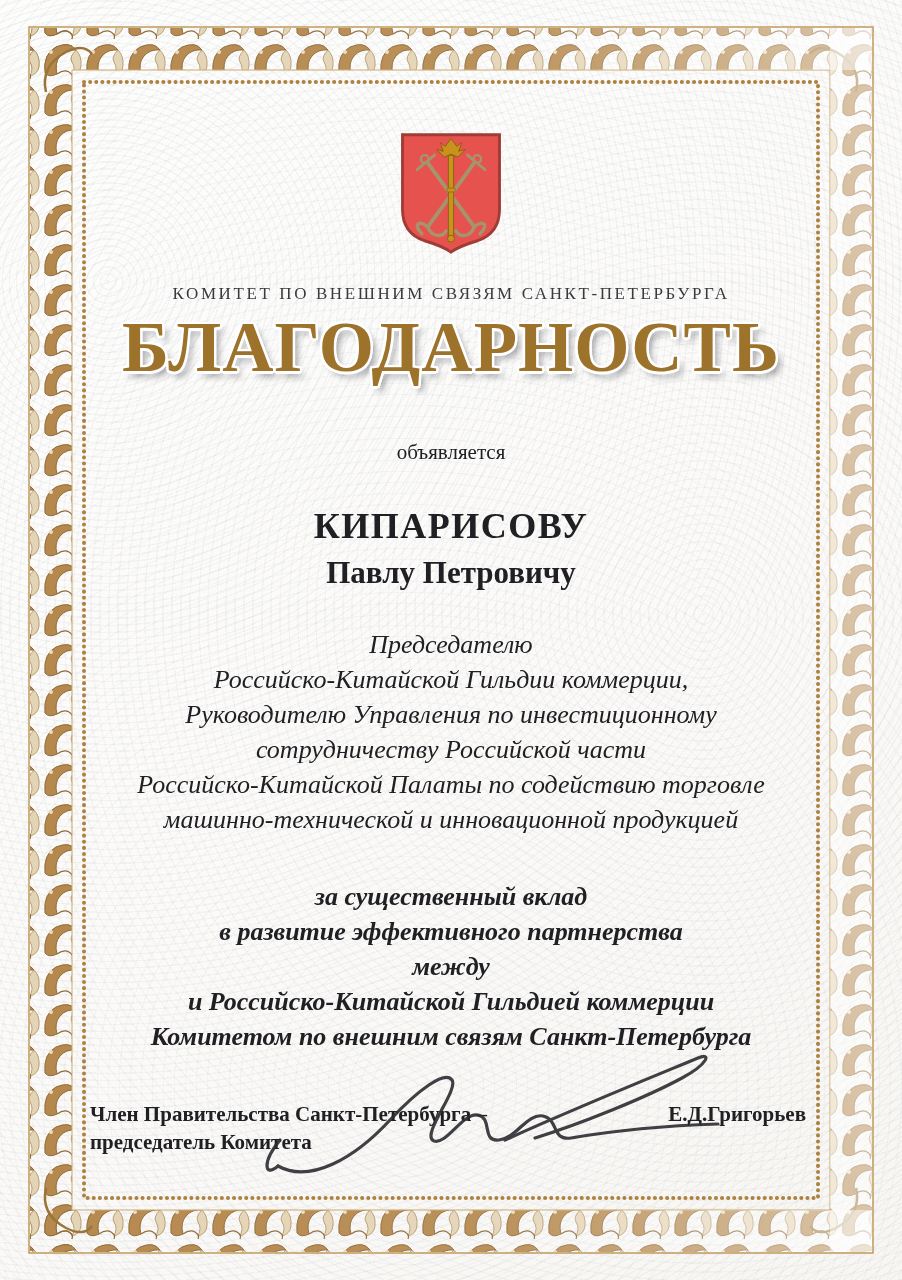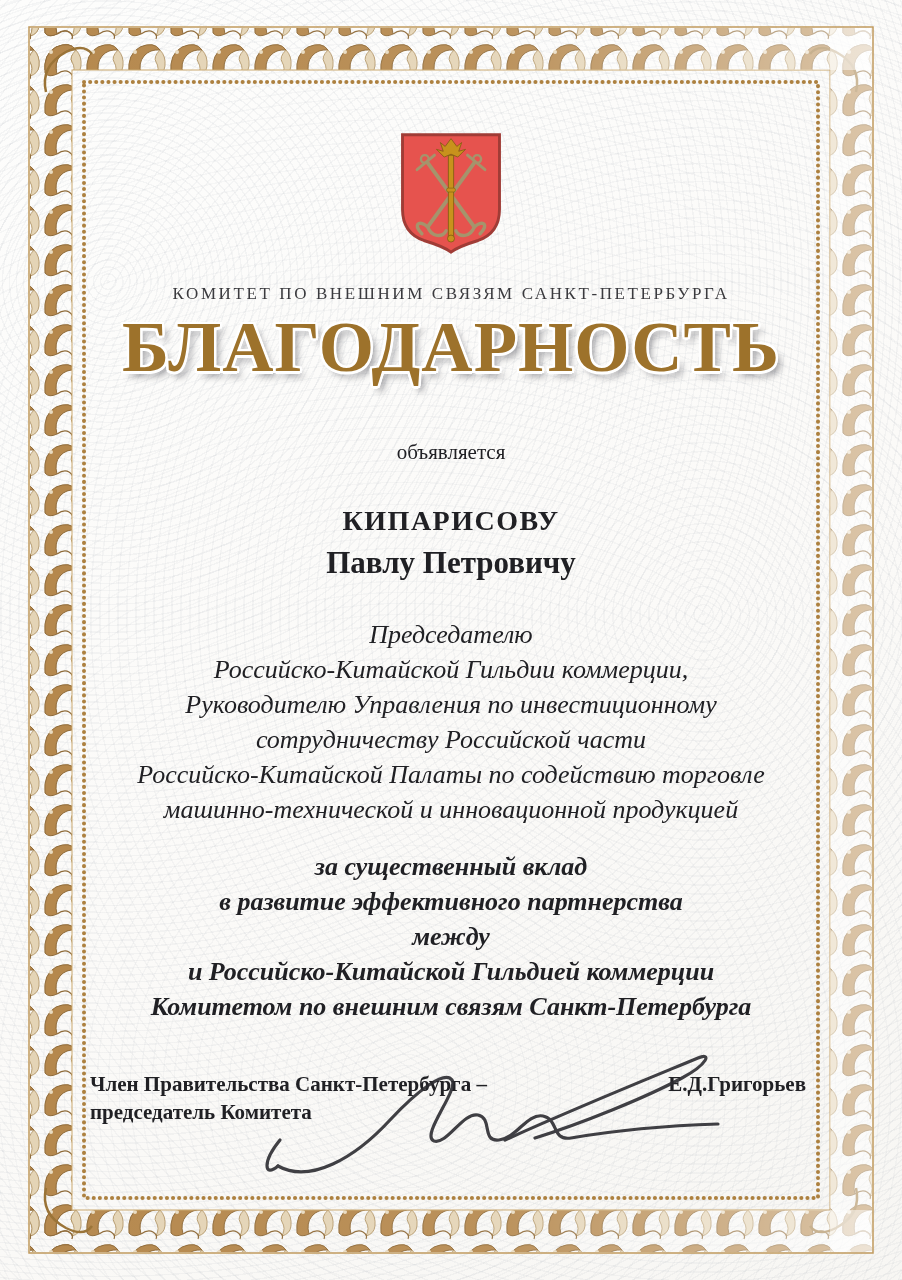--- a/index.html
+++ b/index.html
@@ -35,24 +35,24 @@
   }
   .title{
     margin:4px 0 0 0;font-size:71px;line-height:1.12;font-weight:bold;letter-spacing:1px;
     color:var(--title-gold);
     text-shadow:
       -2px -2px 0 #ffffff, 2px -2px 0 #ffffff, -2px 2px 0 #ffffff, 2px 2px 0 #ffffff,
       -2.5px 0 0 #ffffff, 2.5px 0 0 #ffffff, 0 -2.5px 0 #ffffff, 0 2.5px 0 #ffffff,
       5px 6px 6px rgba(70,70,80,0.45);
   }
   .declared{margin-top:52px;font-size:21px;}
-  .surname{margin-top:40px;font-size:28px;font-weight:bold;letter-spacing:1.5px;}
+  .surname{margin-top:40px;font-size:36px;font-weight:bold;letter-spacing:1.5px;}
   .name{margin-top:8px;font-size:31px;font-weight:bold;}
   .position{margin-top:36px;font-size:26px;line-height:35px;font-style:italic;}
-  .reason{margin-top:22px;font-size:26px;line-height:35px;font-weight:bold;font-style:italic;}
+  .reason{margin-top:42px;font-size:26px;line-height:35px;font-weight:bold;font-style:italic;}
   .sigrow{
     margin-top:46px;display:flex;justify-content:space-between;align-items:flex-start;
     text-align:left;font-size:21px;font-weight:bold;line-height:28px;padding:0 4px;
   }
   .sig-right{padding-right:6px;text-align:right;}
   .sig-svg{position:absolute;left:250px;top:1028px;width:500px;height:160px;pointer-events:none;}
 </style>
 </head>
 <body>
 

